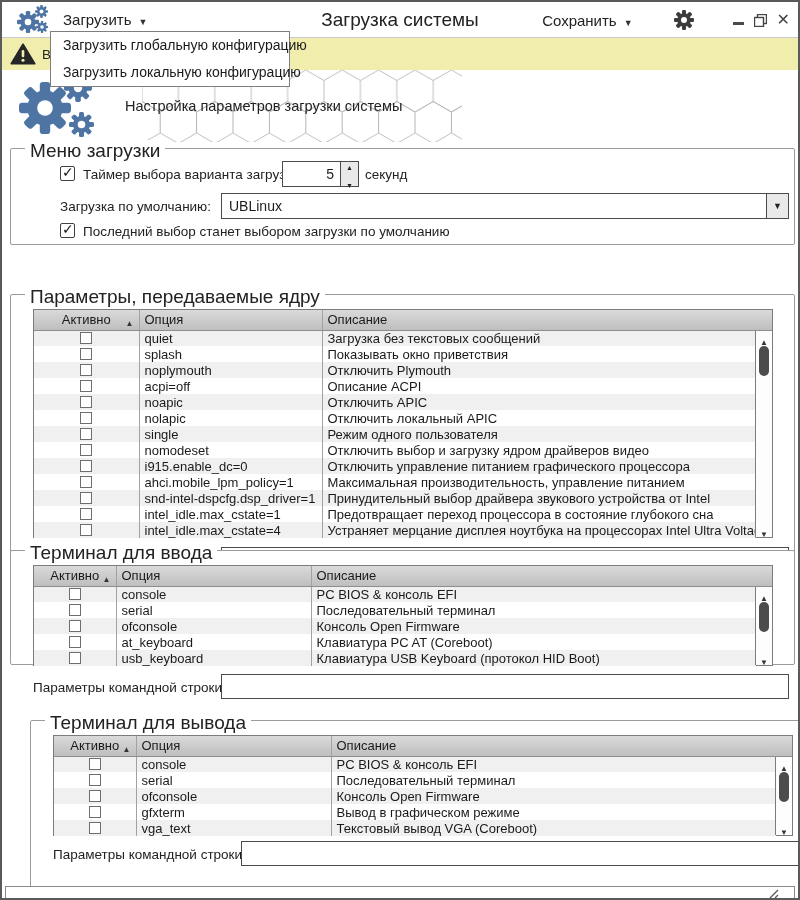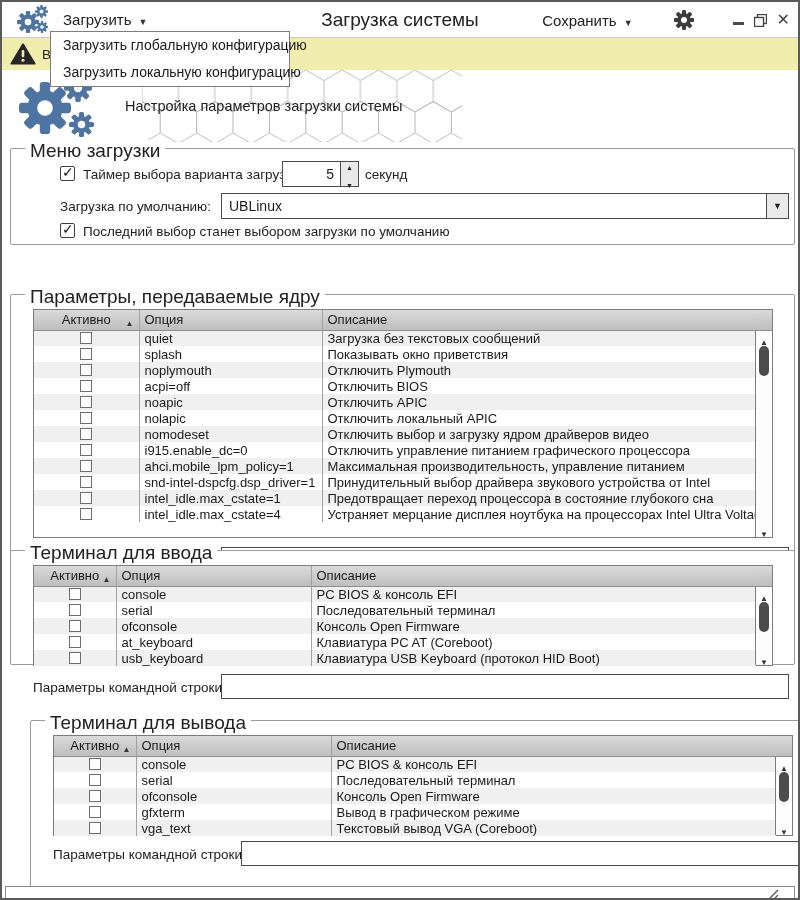--- a/index.html
+++ b/index.html
@@ -235,31 +235,36 @@
               <td>Показывать окно приветствия</td>
             </tr>
             <tr>
               <td class="cb-cell"><span class="tbl-cb"></span></td>
               <td>noplymouth</td>
               <td>Отключить Plymouth</td>
             </tr>
             <tr>
               <td class="cb-cell"><span class="tbl-cb"></span></td>
               <td>acpi=off</td>
-              <td>Отключить BIOS</td>
+              <td>Описание ACPI</td>
             </tr>
             <tr>
               <td class="cb-cell"><span class="tbl-cb"></span></td>
               <td>noapic</td>
               <td>Отключить APIC</td>
             </tr>
             <tr>
               <td class="cb-cell"><span class="tbl-cb"></span></td>
               <td>nolapic</td>
               <td>Отключить локальный APIC</td>
+            </tr>
+            <tr>
+              <td class="cb-cell"><span class="tbl-cb"></span></td>
+              <td>single</td>
+              <td>Режим одного пользователя</td>
             </tr>
             <tr>
               <td class="cb-cell"><span class="tbl-cb"></span></td>
               <td>nomodeset</td>
               <td>Отключить выбор и загрузку ядром драйверов видео</td>
             </tr>
             <tr>
               <td class="cb-cell"><span class="tbl-cb"></span></td>
               <td>i915.enable_dc=0</td>
               <td>Отключить управление питанием графического процессора</td>

